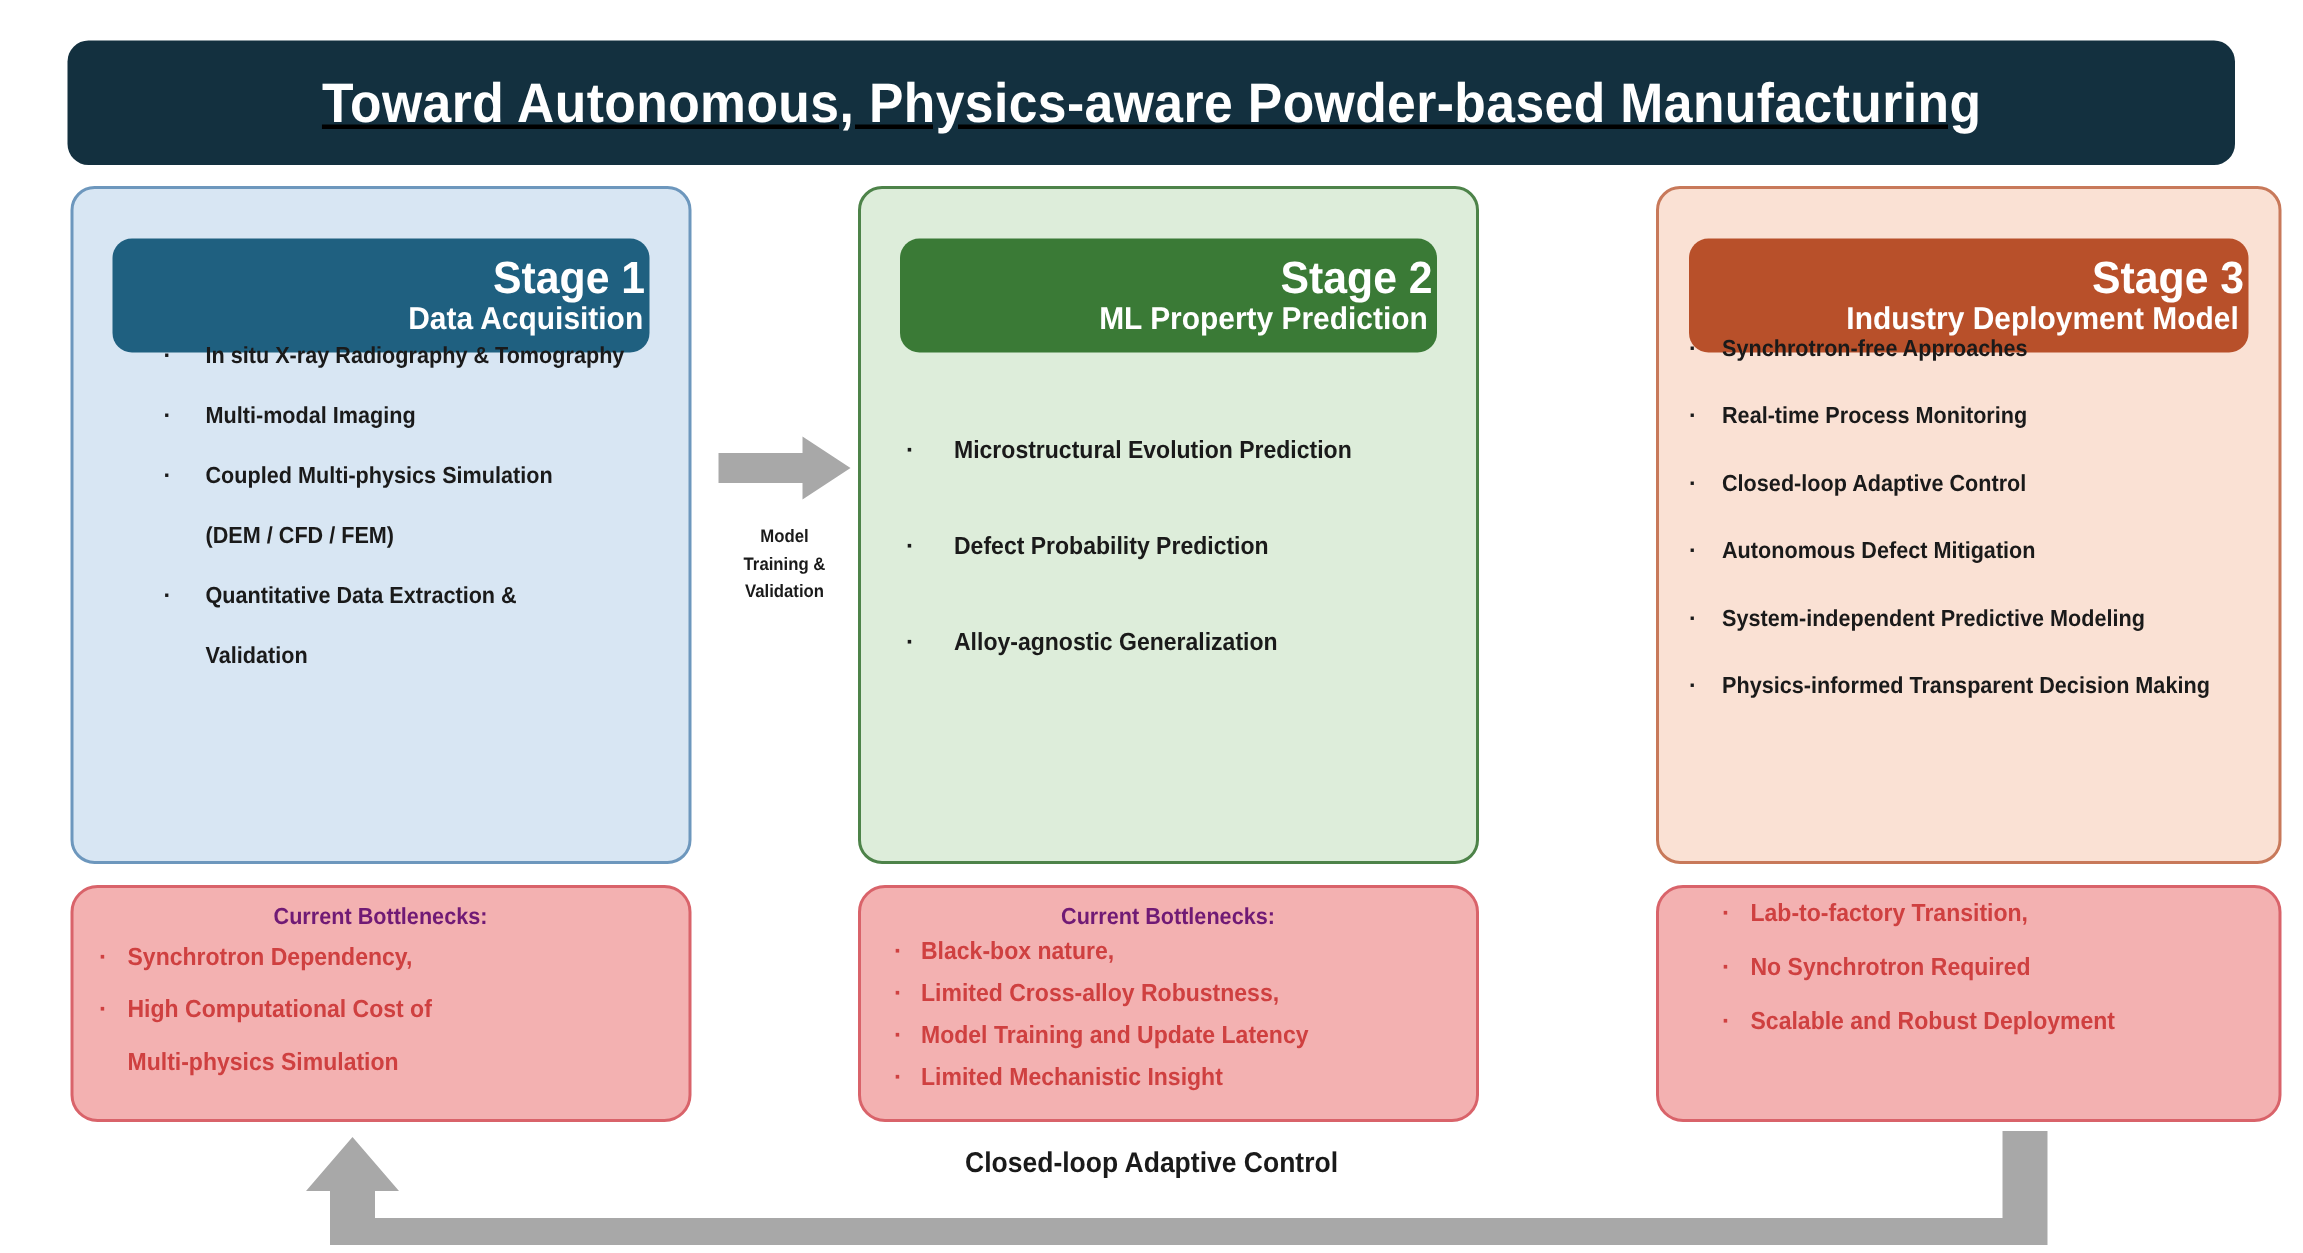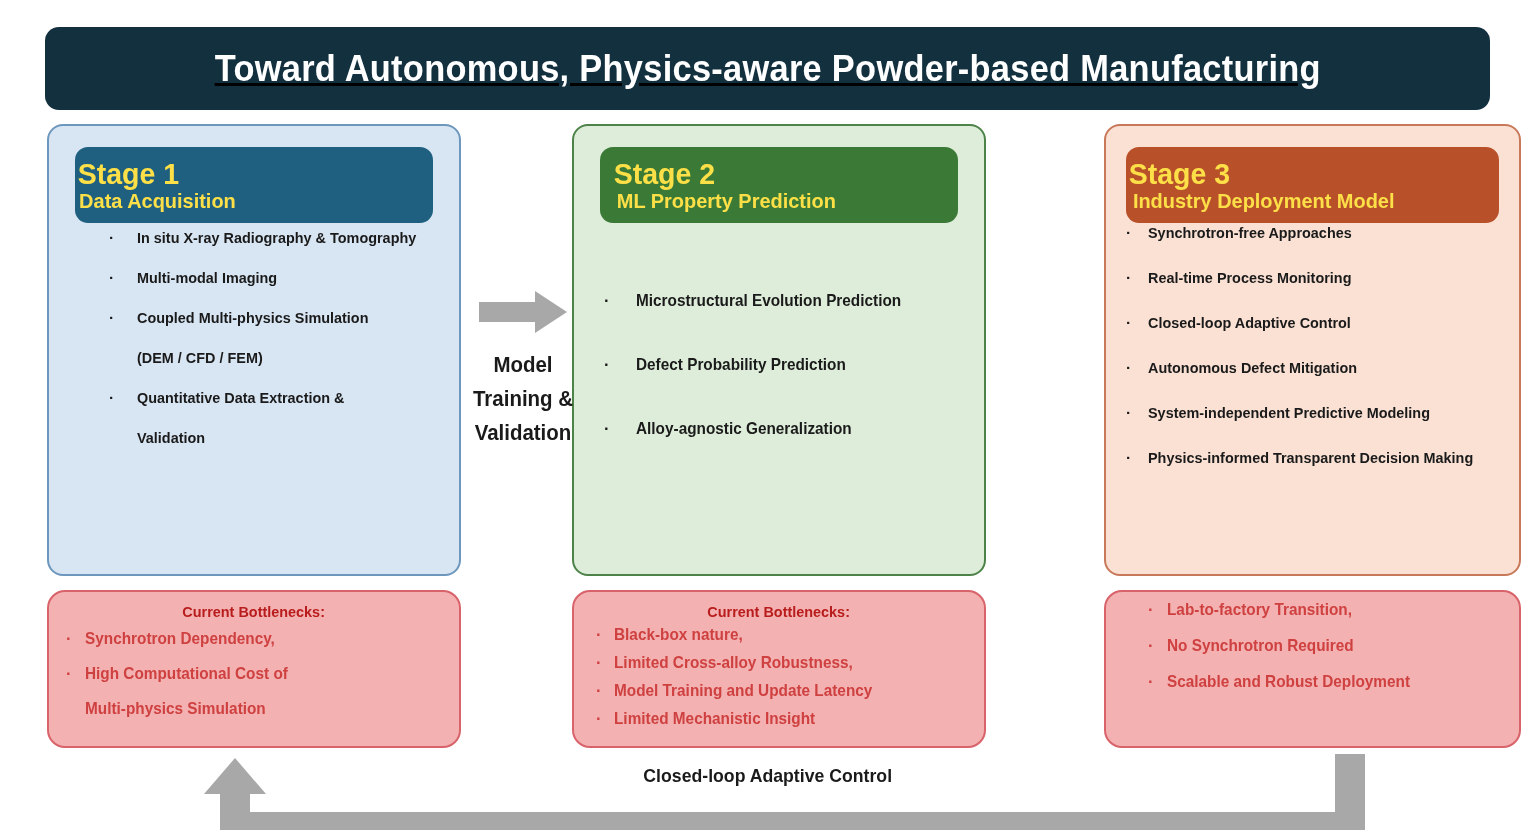--- a/index.html
+++ b/index.html
@@ -25,23 +25,23 @@
   
   .panel{
     position:absolute;top:124px;height:452px;border-radius:16px;border-width:2px;border-style:solid;
     box-sizing:border-box;
   }
   .panel.p1{left:47px;width:414px;background:#d8e6f3;border-color:#6d97bd;}
   .panel.p2{left:572px;width:414px;background:#ddedda;border-color:#4d8349;}
   .panel.p3{left:1104px;width:417px;background:#fae1d4;border-color:#c8795a;}
 
   .stage-head{
-    position:absolute;left:26px;right:26px;top:21px;height:76px;border-radius:13px;
-    display:flex;flex-direction:column;align-items:flex-start;justify-content:center;
-    color:#fde047;text-align:center;line-height:1.04;
+    position:absolute;left:26px;right:26px;top:33px;height:76px;border-radius:13px;
+    display:flex;flex-direction:column;align-items:flex-end;justify-content:center;
+    color:#ffffff;text-align:center;line-height:1.04;
   }
   .panel.p1 .stage-head{background:#1f6080;}
   .panel.p2 .stage-head{background:#3a7a36;padding-left:11px;}
   .panel.p3 .stage-head{background:#b8502a;left:20px;right:20px;}
   .stage-head .sh-1{font-size:30px;font-weight:bold;transform:scaleX(.95);}
   .stage-head .sh-2{font-size:21px;font-weight:bold;transform:scaleX(.95);margin-top:1px;}
 
   .bullets{position:absolute;left:0;right:0;top:103px;bottom:8px;}
   .bullet{
     position:relative;display:flex;align-items:flex-start;
@@ -70,21 +70,21 @@
   .note{
     position:absolute;top:590px;height:158px;border-radius:18px;box-sizing:border-box;
     background:#f3b1b1;border:2px solid #d9636a;
     color:#cf4040;
   }
   .note.n1{left:47px;width:414px;}
   .note.n2{left:572px;width:414px;}
   .note.n3{left:1104px;width:417px;}
   .note .nh{
     text-align:center;font-weight:bold;font-size:15.5px;margin-top:11px;
-    color:#b91c1c;
+    color:#701a75;
   }
   .note .nh span{display:inline-block;transform:scaleX(.93);}
   .note .nlist{margin-top:8px;}
   .note .nrow{display:flex;align-items:flex-start;font-weight:bold;color:#cf4040;}
   .note .nrow .dot{flex:0 0 auto;}
   .note .nrow .nt{transform:scaleX(.93);transform-origin:left center;white-space:nowrap;}
 
   .note.n1 .nlist{padding-left:17px;}
   .note.n1 .nrow{font-size:16.5px;margin-bottom:16px;}
   .note.n1 .nrow .dot{width:19px;}
@@ -97,21 +97,21 @@
   .note.n3 .nlist{padding-left:42px;margin-top:8px;}
   .note.n3 .nrow{font-size:16.5px;margin-bottom:17px;}
   .note.n3 .nrow .dot{width:19px;}
 
   
   .conn{position:absolute;top:288px;width:110px;text-align:center;}
   .conn.c1{left:468px;}
   .conn.c2{left:990px;}
   .conn .arrow{display:block;margin:0 auto;}
   .conn .clabel{
-    margin-top:12px;color:#1a1a1a;font-weight:bold;font-size:22px;line-height:1.55;
+    margin-top:12px;color:#1a1a1a;font-weight:bold;font-size:12px;line-height:1.55;
   }
   .conn .clabel div{transform:scaleX(.93);}
 
   
   .loop{position:absolute;left:180px;top:752px;width:1220px;height:80px;}
   .loop-label{
     position:absolute;left:0;right:0;top:765px;text-align:center;
     color:#1a1a1a;font-weight:bold;font-size:19px;
   }
   .loop-label span{display:inline-block;transform:scaleX(.93);}

